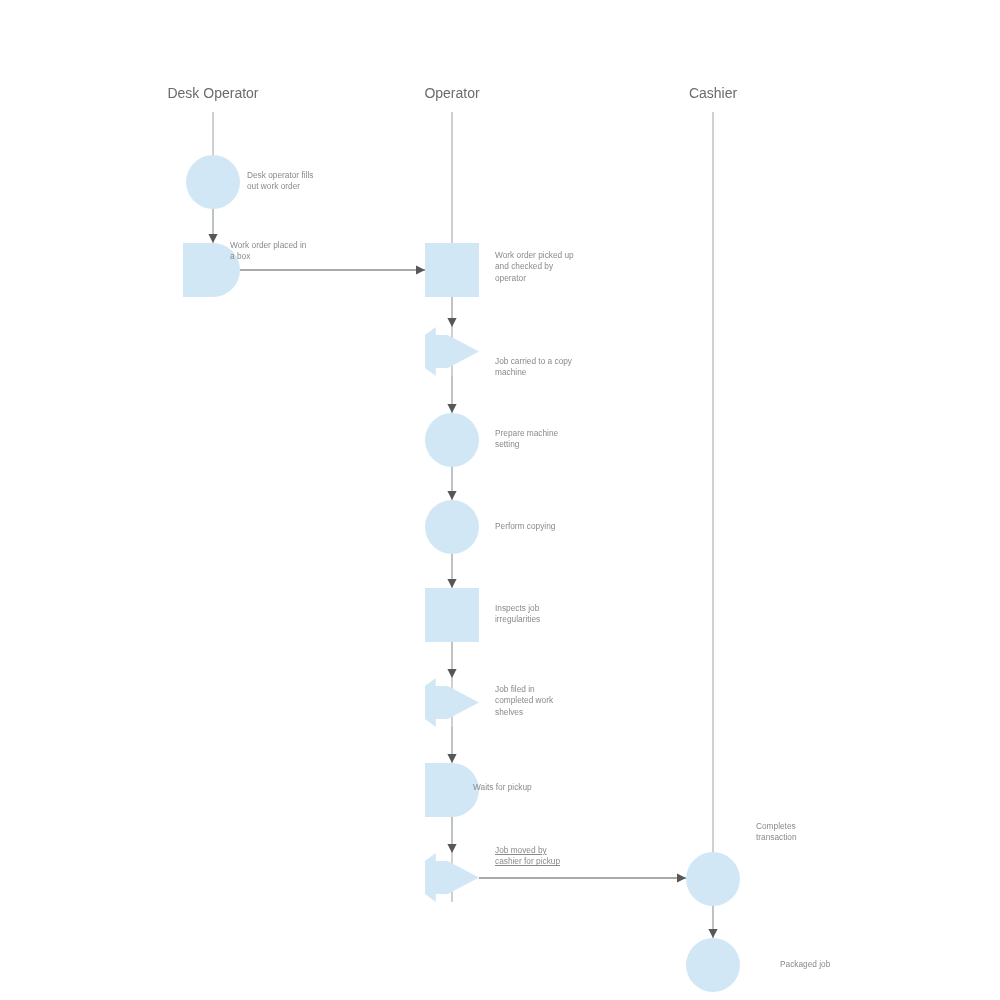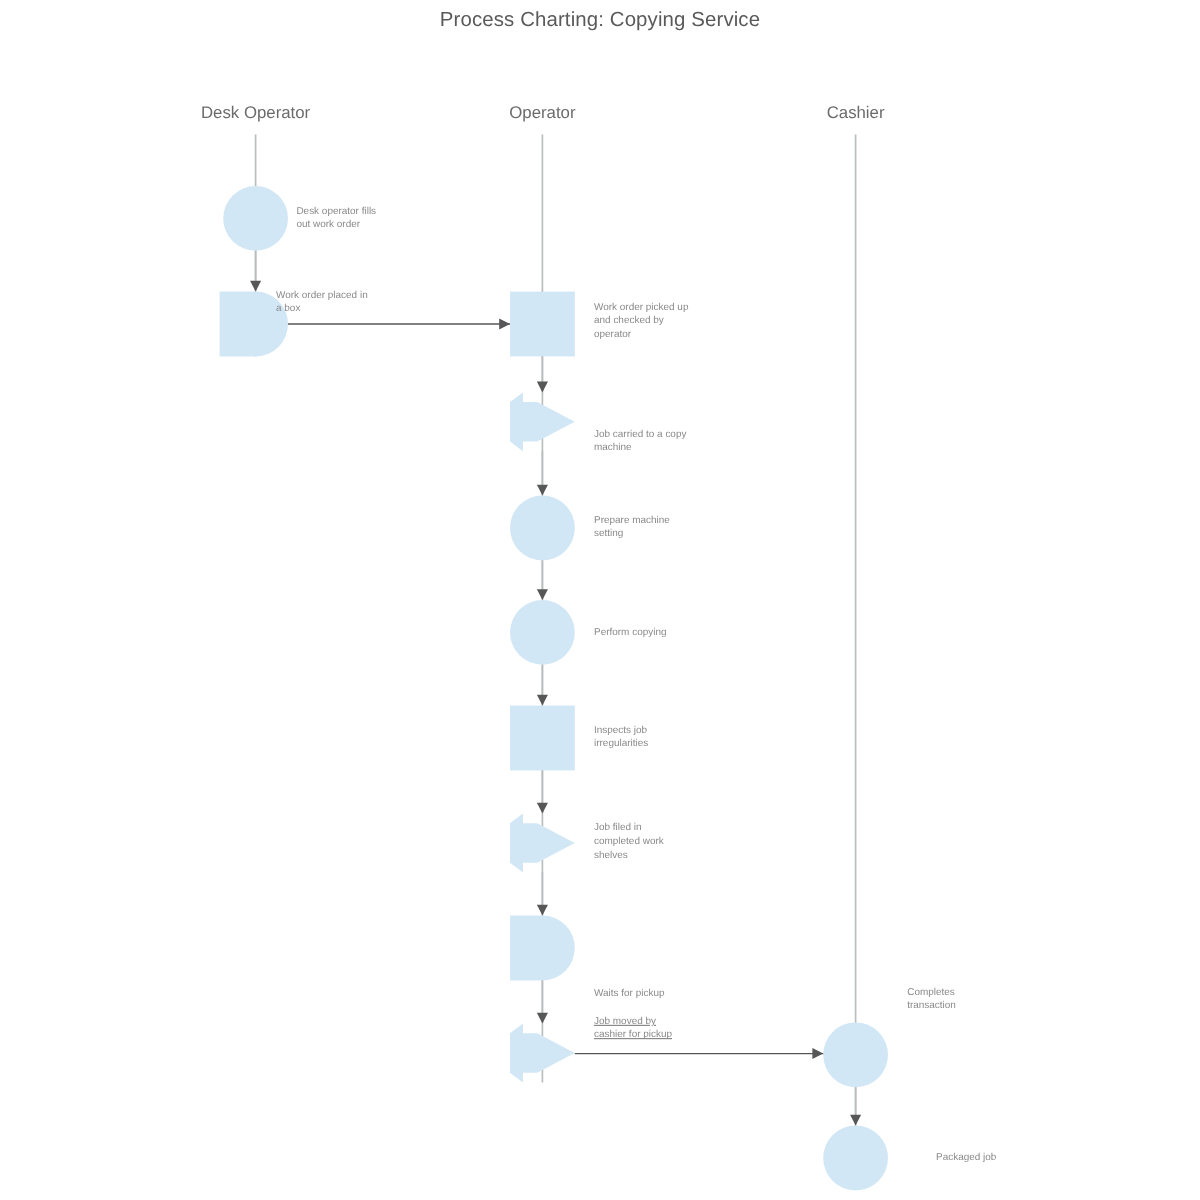--- a/index.html
+++ b/index.html
@@ -52,21 +52,20 @@
     width: 1000px;
     height: 1000px;
     overflow: visible;
   }
 </style>
 </head>
 <body>
 
 <div id="canvas">
 
-  <div class="diagram-title">Process Charting: Copying Service</div>
 
   <svg class="layer" id="lane-layer">
       <line x1="213" y1="112" x2="213" y2="297" stroke="#b9bdbe" stroke-width="1.4"></line>
       <line x1="452" y1="112" x2="452" y2="902" stroke="#b9bdbe" stroke-width="1.4"></line>
       <line x1="713" y1="112" x2="713" y2="990" stroke="#b9bdbe" stroke-width="1.4"></line>
     </svg>
   <svg class="layer" id="shape-layer">
       <g>
         <circle cx="213" cy="182" r="27" fill="#d2e7f5"></circle>
       </g>
@@ -167,21 +166,21 @@
       <div class="node-label" style="left: 495px; top: 356px;">Job carried to a copy
 machine</div>
       <div class="node-label" style="left: 495px; top: 428px;">Prepare machine
 setting</div>
       <div class="node-label" style="left: 495px; top: 521px;">Perform copying</div>
       <div class="node-label" style="left: 495px; top: 603px;">Inspects job
 irregularities</div>
       <div class="node-label" style="left: 495px; top: 684px;">Job filed in
 completed work
 shelves</div>
-      <div class="node-label" style="left: 495px; top: 782px; margin-top: 40px;">Waits for pickup</div>
+      <div class="node-label" style="left: 473px; top: 782px;">Waits for pickup</div>
       <div class="node-label" style="left: 495px; top: 845px; text-decoration: underline;">Job moved by
 cashier for pickup</div>
       <div class="node-label" style="left: 756px; top: 821px;">Completes
 transaction</div>
       <div class="node-label" style="left: 756px; top: 959px; margin-left: 24px;">Packaged job</div>
     </div>
 
 </div>
 
 </body></html>

